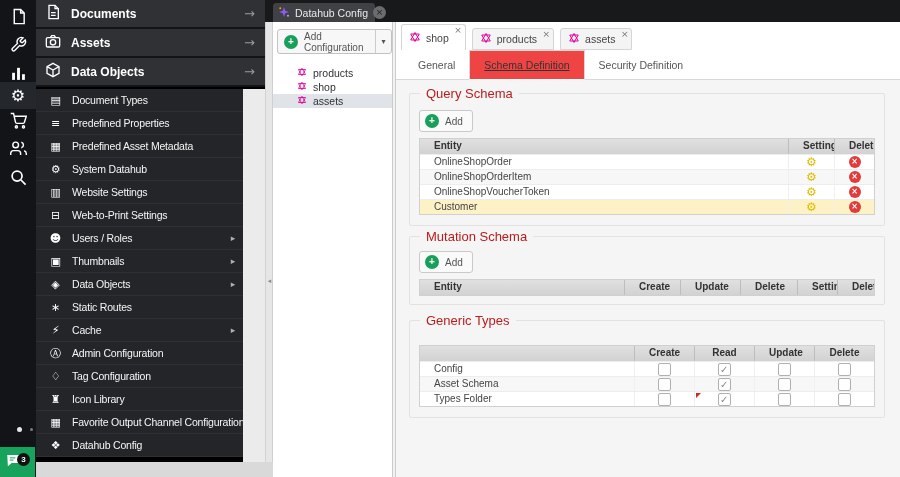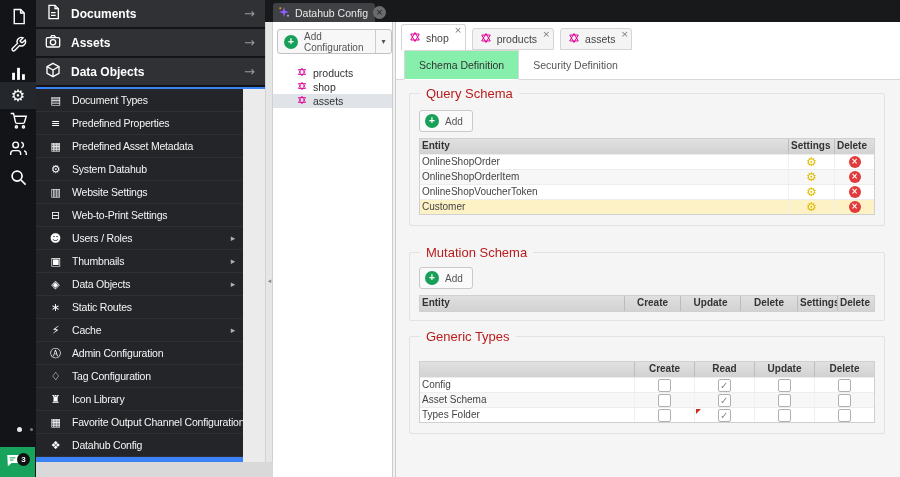--- a/index.html
+++ b/index.html
@@ -14,21 +14,21 @@
   .strip-btn svg { width:17px; height:17px; }
   .strip-btn.hl { background:#24272b; }
   .strip-gear { font-size:16px; color:#fff; }
   .dot1 { position:absolute; left:17px; top:427px; width:5px; height:5px; border-radius:50%; background:#e8e8e8; }
   .dot2 { position:absolute; left:30px; top:428px; width:3px; height:3px; border-radius:50%; background:#7a7a7a; }
   .chatbtn { position:absolute; left:0; top:447px; width:35px; height:30px; background:#17a35c; z-index:9; display:flex; align-items:center; padding-left:6px; }
   .chatbtn svg { width:15px; height:15px; }
   .chatbadge { position:absolute; left:17px; top:6px; width:13px; height:13px; background:#111; color:#fff; border-radius:50%; font-size:8px; line-height:13px; text-align:center; font-weight:bold; }
 
   
-  .sidebar { position:absolute; left:36px; top:0; width:229px; height:462px; background:#3b82f6; z-index:4; }
+  .sidebar { position:absolute; left:36px; top:0; width:229px; height:462px; background:#000000; z-index:4; }
   .acc-header { height:29px; background:#2f3134; border-bottom:2px solid #121418; display:flex; align-items:center; gap:10px; padding:0 10px 0 9px; color:#fff; font-weight:bold; font-size:12px; }
   .acc-header svg { width:16px; height:16px; flex:0 0 auto; }
   .acc-arrow { margin-left:auto; color:#9a9a9a; font-size:13px; font-weight:normal; }
   .submenu { position:absolute; left:0; top:89px; width:207px; background:#232529; }
   .smi { height:23px; display:flex; align-items:center; gap:9px; padding:0 8px 0 12px; border-bottom:1px solid #2d3034; font-size:10.5px; letter-spacing:-0.2px; color:#f5f5f5; white-space:nowrap; overflow:hidden; }
   .smi-icon { width:15px; flex:0 0 auto; text-align:center; font-size:11px; color:#fff; }
   .smi-arrow { margin-left:auto; color:#b0b0b0; font-size:9px; }
   .underlay-a { position:absolute; left:243px; top:89px; width:22px; height:373px; background:#ebebeb; z-index:4; }
   .bottomstrip { position:absolute; left:36px; top:462px; width:237px; height:15px; background:#d9d9d9; z-index:3; }
 
@@ -57,36 +57,36 @@
 
   
   .mainpanel { position:absolute; left:396px; top:22px; width:504px; height:455px; background:#fff; z-index:3; }
   .tabstrip { height:28px; display:flex; align-items:flex-end; padding-left:5px; background:#fff; }
   .tab { position:relative; display:inline-flex; align-items:center; gap:5px; height:22px; padding:0 16px 0 7px; margin-right:6px; border:1px solid #d5d5d5; border-radius:3px 3px 0 0; background:#f4f4f4; font-size:10.5px; color:#444; }
   .tab.active { background:#fff; height:26px; border-bottom:none; }
   .tab svg { width:12px; height:12px; }
   .tab-close { position:absolute; top:0; right:3px; font-size:9px; color:#777; line-height:10px; }
   .subtabbar { height:30px; display:flex; align-items:flex-end; padding-left:8px; background:#fff; border-bottom:1px solid #d8d8d8; }
   .subtab { display:inline-flex; align-items:center; height:29px; padding:0 14px; font-size:10.5px; color:#555; }
-  .subtab.active { height:30px; margin-bottom:-1px; background:#86efac; border:1px solid #d8d8d8; border-bottom:1px solid #fff; color:#333; }
+  .subtab.active { height:30px; margin-bottom:-1px; background:#ef4444; border:1px solid #d8d8d8; border-bottom:1px solid #fff; color:#333;text-decoration:underline; }
   .content { height:397px; background:#f5f5f5; overflow:hidden; }
 
   .fs { position:relative; margin:13px 15px 0 13px; border:1px solid #e2e2e2; border-radius:2px; }
   .fs-legend { position:absolute; top:-8px; left:10px; background:#f5f5f5; padding:0 6px; color:#b91c1c; font-size:13px; }
   .fs .addbtn { display:inline-flex; align-items:center; gap:6px; height:22px; margin:16px 0 6px 9px; padding:0 9px 0 5px; border:1px solid #c9c9c9; border-radius:3px; background:#fafafa; font-size:10px; color:#555; }
   .fs2 .addbtn { margin-top:14px; }
 
   .tbl { margin:0 9px 10px 9px; background:#fff; border:1px solid #d0d0d0; font-size:10px; color:#444; }
   .fs2 .tbl { margin-bottom:8px; }
   .fs3 .tbl { margin-top:24px; }
   .tr { display:flex; height:15px; line-height:14px; border-top:1px solid #ededed; }
   .tr.head { background:linear-gradient(#e0e0e0,#d2d2d2); font-weight:bold; color:#333; border-top:none; }
   .tr.alt { background:#f7f7f7; }
   .tr.hl { background:#fdf2c6; }
-  .c { padding:0 2px; white-space:nowrap; overflow:hidden; }
+  .c { padding:0 14px; white-space:nowrap; overflow:hidden; }
   .c.grow { flex:1; }
   .c.ic { display:flex; align-items:center; justify-content:center; padding:0; }
   .head .c + .c { border-left:1px solid #bdbdbd; }
   .tr:not(.head) .c + .c { border-left:1px solid #f0f0f0; }
   .w46{width:46px;} .w40{width:40px;} .w56{width:56px;} .w60{width:60px;} .w57{width:57px;} .w37{width:37px;}
   .gear-y { color:#debc00; font-size:12px; }
   .delcircle { width:12px; height:12px; border-radius:50%; background:#e23b3b; color:#fff; font-size:8px; font-weight:bold; line-height:12px; text-align:center; }
   .cb { position:relative; width:13px; height:13px; border:1px solid #b0b0b0; border-radius:2px; background:#fff; }
   .cb.checked::after { content:"✓"; position:absolute; left:1px; top:-1px; font-size:10px; color:#888; font-family:"DejaVu Sans", sans-serif; }
   .dirty { position:absolute; width:0; height:0; border-left:5px solid #cf2b1d; border-bottom:5px solid transparent; left:1px; top:1px; }
@@ -330,20 +330,21 @@
         <span><svg viewBox="0 0 24 24" fill="none" stroke="#e10098" stroke-width="2">
               <path d="M12 3l8.5 15h-17z"></path>
               <path d="M12 21L3.5 6h17z"></path>
             </svg></span>
         <span>assets</span>
         <span class="tab-close uicon">×</span>
       </div>
     </div>
 
     <div class="subtabbar">
+      <div class="subtab">General</div>
       <div class="subtab active">Schema Definition</div>
       <div class="subtab">Security Definition</div>
     </div>
 
     <div class="content">
 
       <div class="fs fs1">
         <div class="fs-legend">Query Schema</div>
         <div class="addbtn">
           <span class="pluscircle">+</span>
@@ -387,21 +388,21 @@
             <div class="c w46 ic">
                 <span class="gear-y uicon">⚙</span>
               </div>
             <div class="c w40 ic">
                 <span class="delcircle uicon">×</span>
               </div>
           </div>
         </div>
       </div>
 
-      <div class="fs fs2" style="margin-top:26px">
+      <div class="fs fs2" style="margin-top:10px">
         <div class="fs-legend">Mutation Schema</div>
         <div class="addbtn">
           <span class="pluscircle">+</span>
           <span>Add</span>
         </div>
         <div class="tbl">
           <div class="tr head">
             <div class="c grow">Entity</div>
             <div class="c w56" style="text-align:center">Create</div>
             <div class="c w60" style="text-align:center">Update</div>

